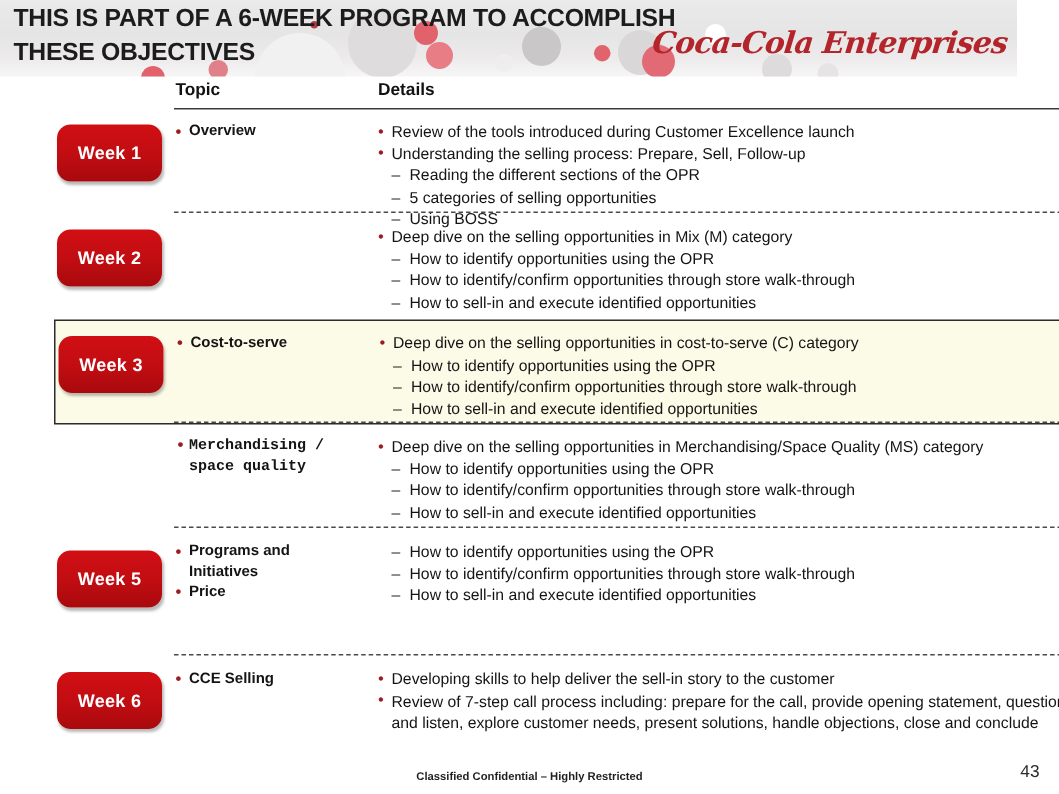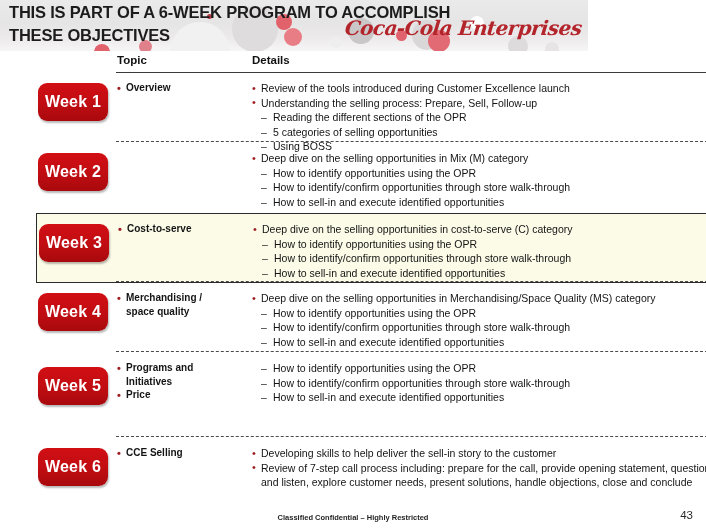--- a/index.html
+++ b/index.html
@@ -13,21 +13,21 @@
     position: relative;
     font-family: "Liberation Sans", sans-serif;
     color: #1a1a1a;
     overflow: hidden;
   }
 
   
   #header {
     position: absolute;
     left: 0; top: 0;
-    width: 588px;
+    width: 678px;
     height: 51px;
     background: linear-gradient(to bottom, #ebeaea 0%, #e6e5e5 45%, #eceaea 75%, #f7f6f6 100%);
     overflow: hidden;
   }
   .bubble {
     position: absolute;
     border-radius: 50%;
   }
   #title {
     position: absolute;
@@ -107,21 +107,21 @@
 
   .badge {
     position: absolute;
     left: 18px;
     width: 70px;
     height: 38px;
     border-radius: 9px;
     background: linear-gradient(to bottom, #d10f14 0%, #c00d12 55%, #a8090d 100%);
     box-shadow: 1px 2px 2px rgba(0,0,0,0.28);
     color: #ffffff;
-    font-size: 16px;
+    font-size: 12px;
     font-weight: bold;
     display: flex;
     align-items: center;
     justify-content: center;
     letter-spacing: 0.2px;
   }
   .row.highlight .badge { left: 2px; }
 
   .topic {
     position: absolute;
@@ -253,22 +253,21 @@
         </div>
         <div class="details" style="top: 8px;">
           <div class="b">Deep dive on the selling opportunities in cost-to-serve (C) category</div>
           <div class="sub">How to identify opportunities using the OPR</div>
           <div class="sub">How to identify/confirm opportunities through store walk-through</div>
           <div class="sub">How to sell-in and execute identified opportunities</div>
         </div>
       </div>
       <div class="row" style="height: 70px;">
         <div class="divider" style="top: -2px;"></div>
-        <div class="badge" style="top: 10px;">Week 4</div>
-        <div class="topic" style="top: 8px;">
+        <div class="topic" style="top: 8px; font-family: Liberation Mono, monospace;">
           <div class="b" style="white-space: pre-line;">Merchandising /
 space quality</div>
         </div>
         <div class="details" style="top: 8px;">
           <div class="b">Deep dive on the selling opportunities in Merchandising/Space Quality (MS) category</div>
           <div class="sub">How to identify opportunities using the OPR</div>
           <div class="sub">How to identify/confirm opportunities through store walk-through</div>
           <div class="sub">How to sell-in and execute identified opportunities</div>
         </div>
       </div>

